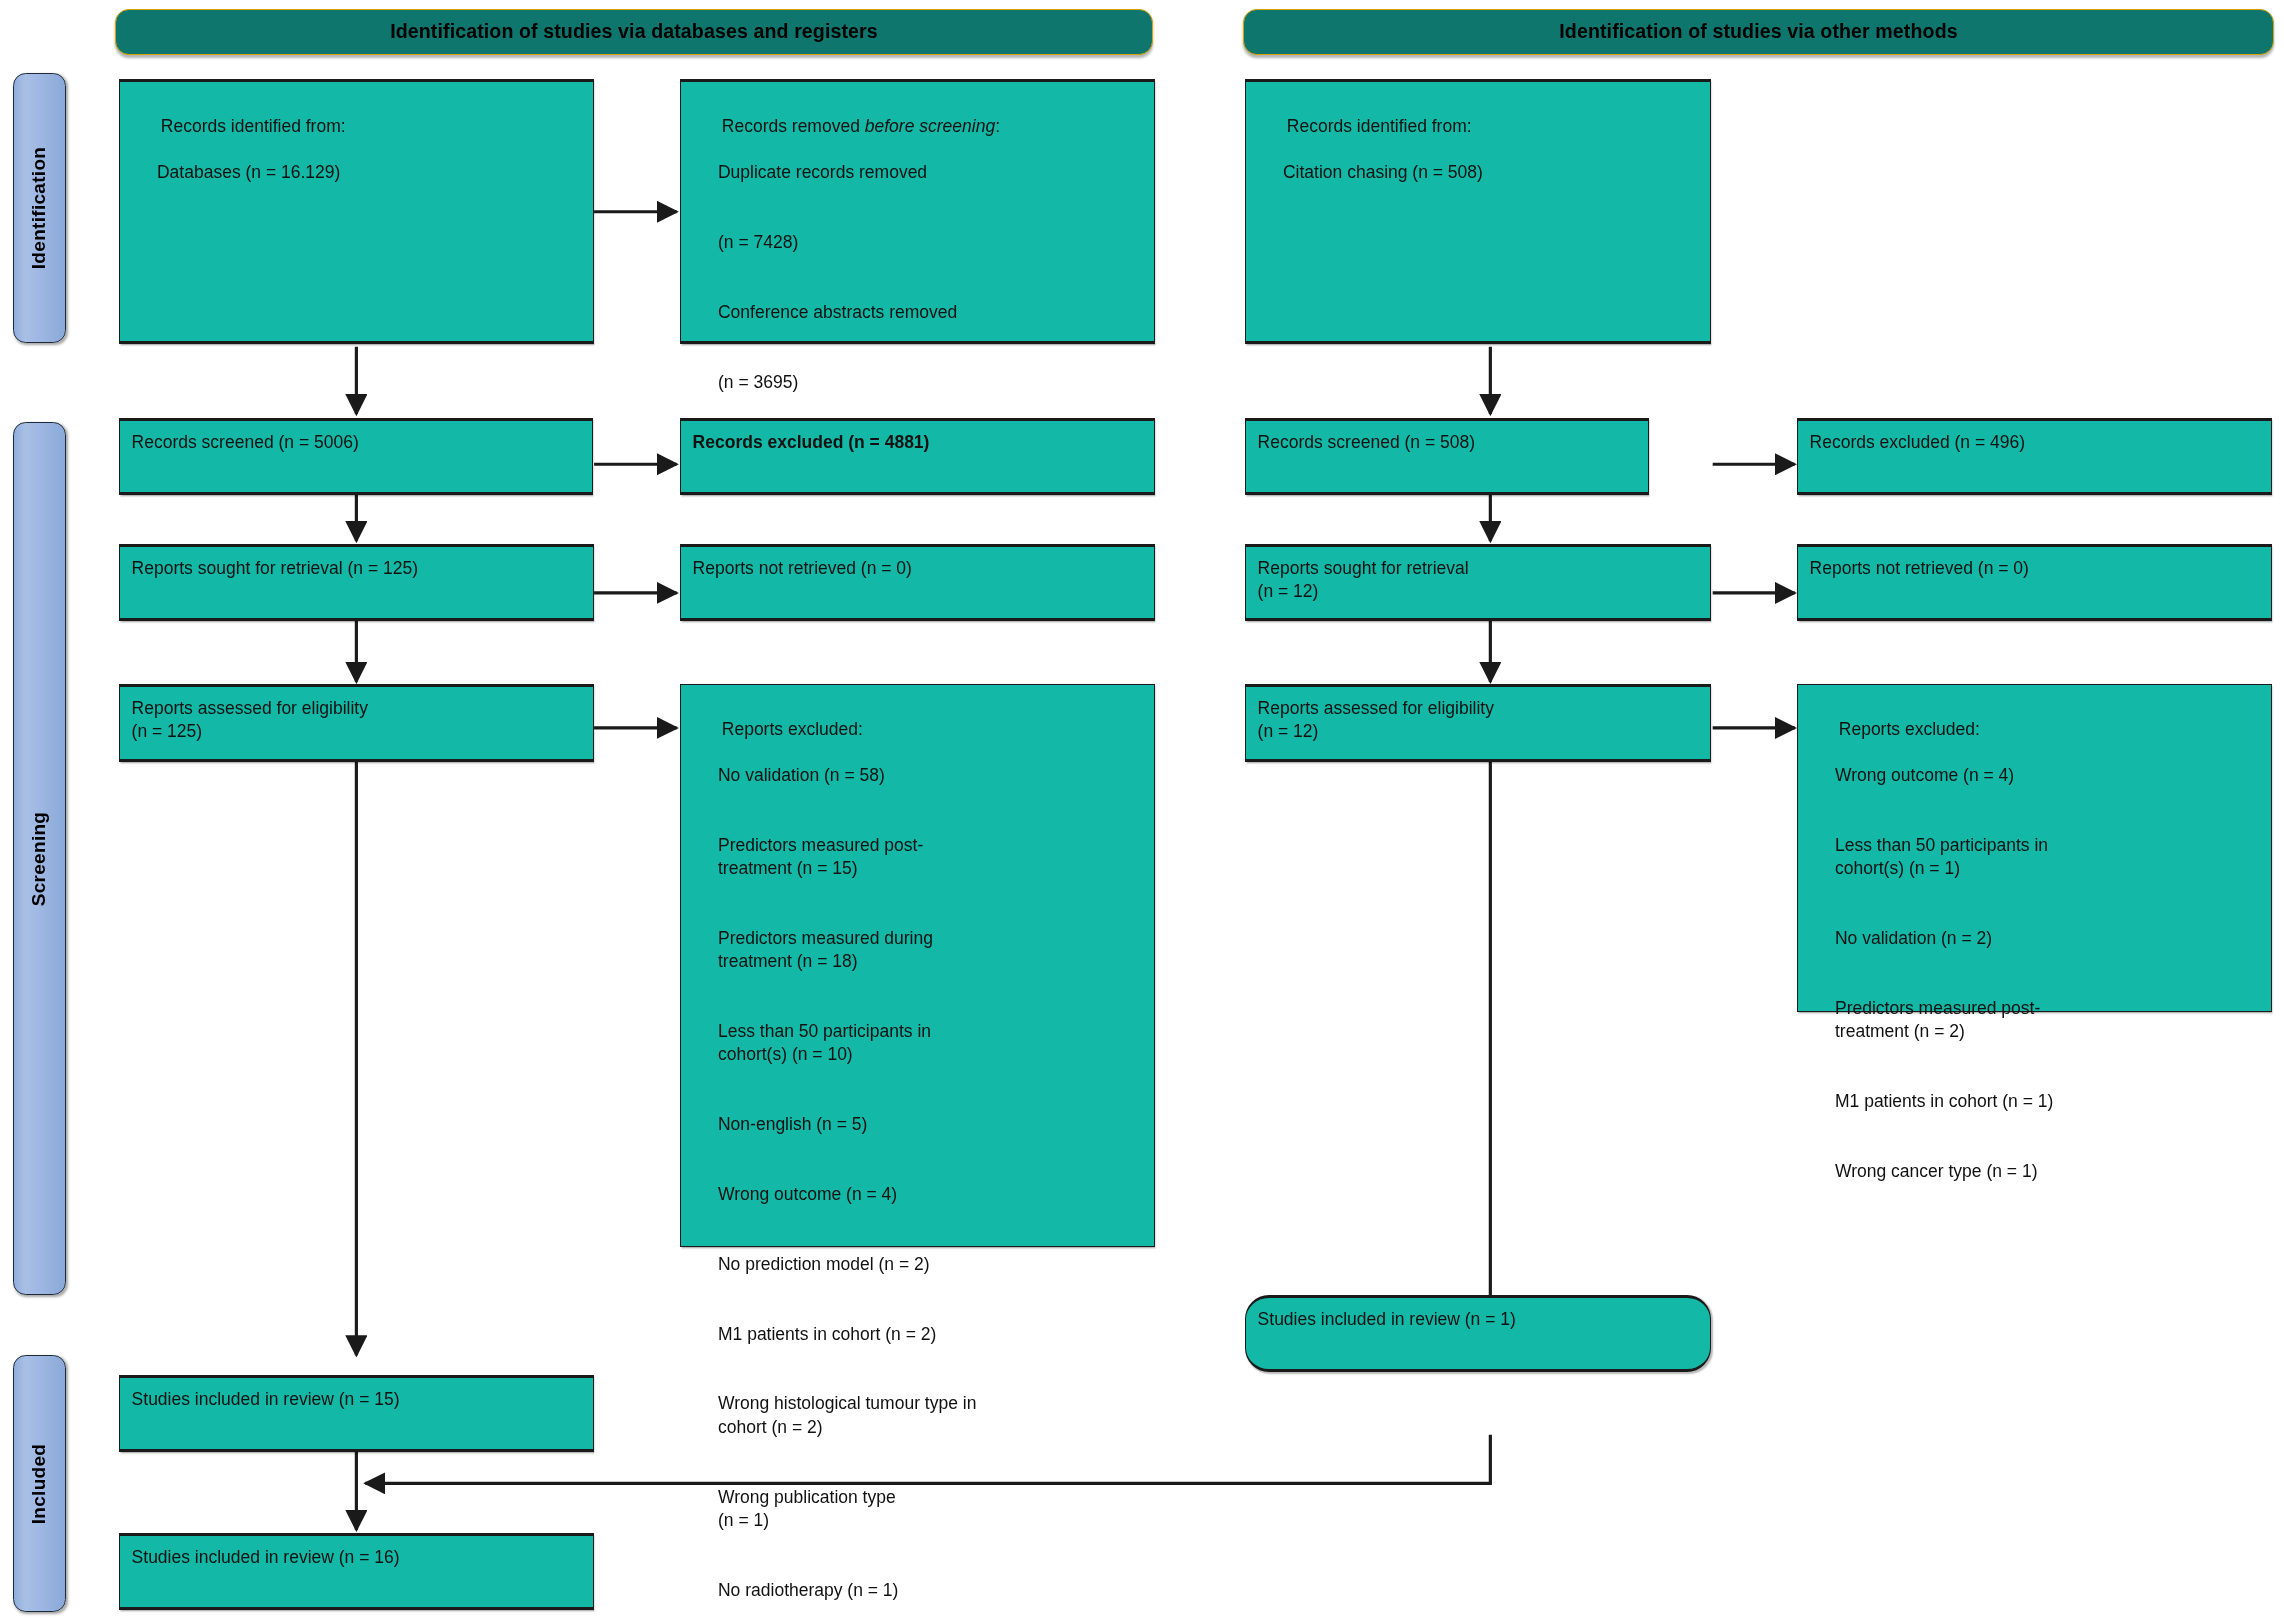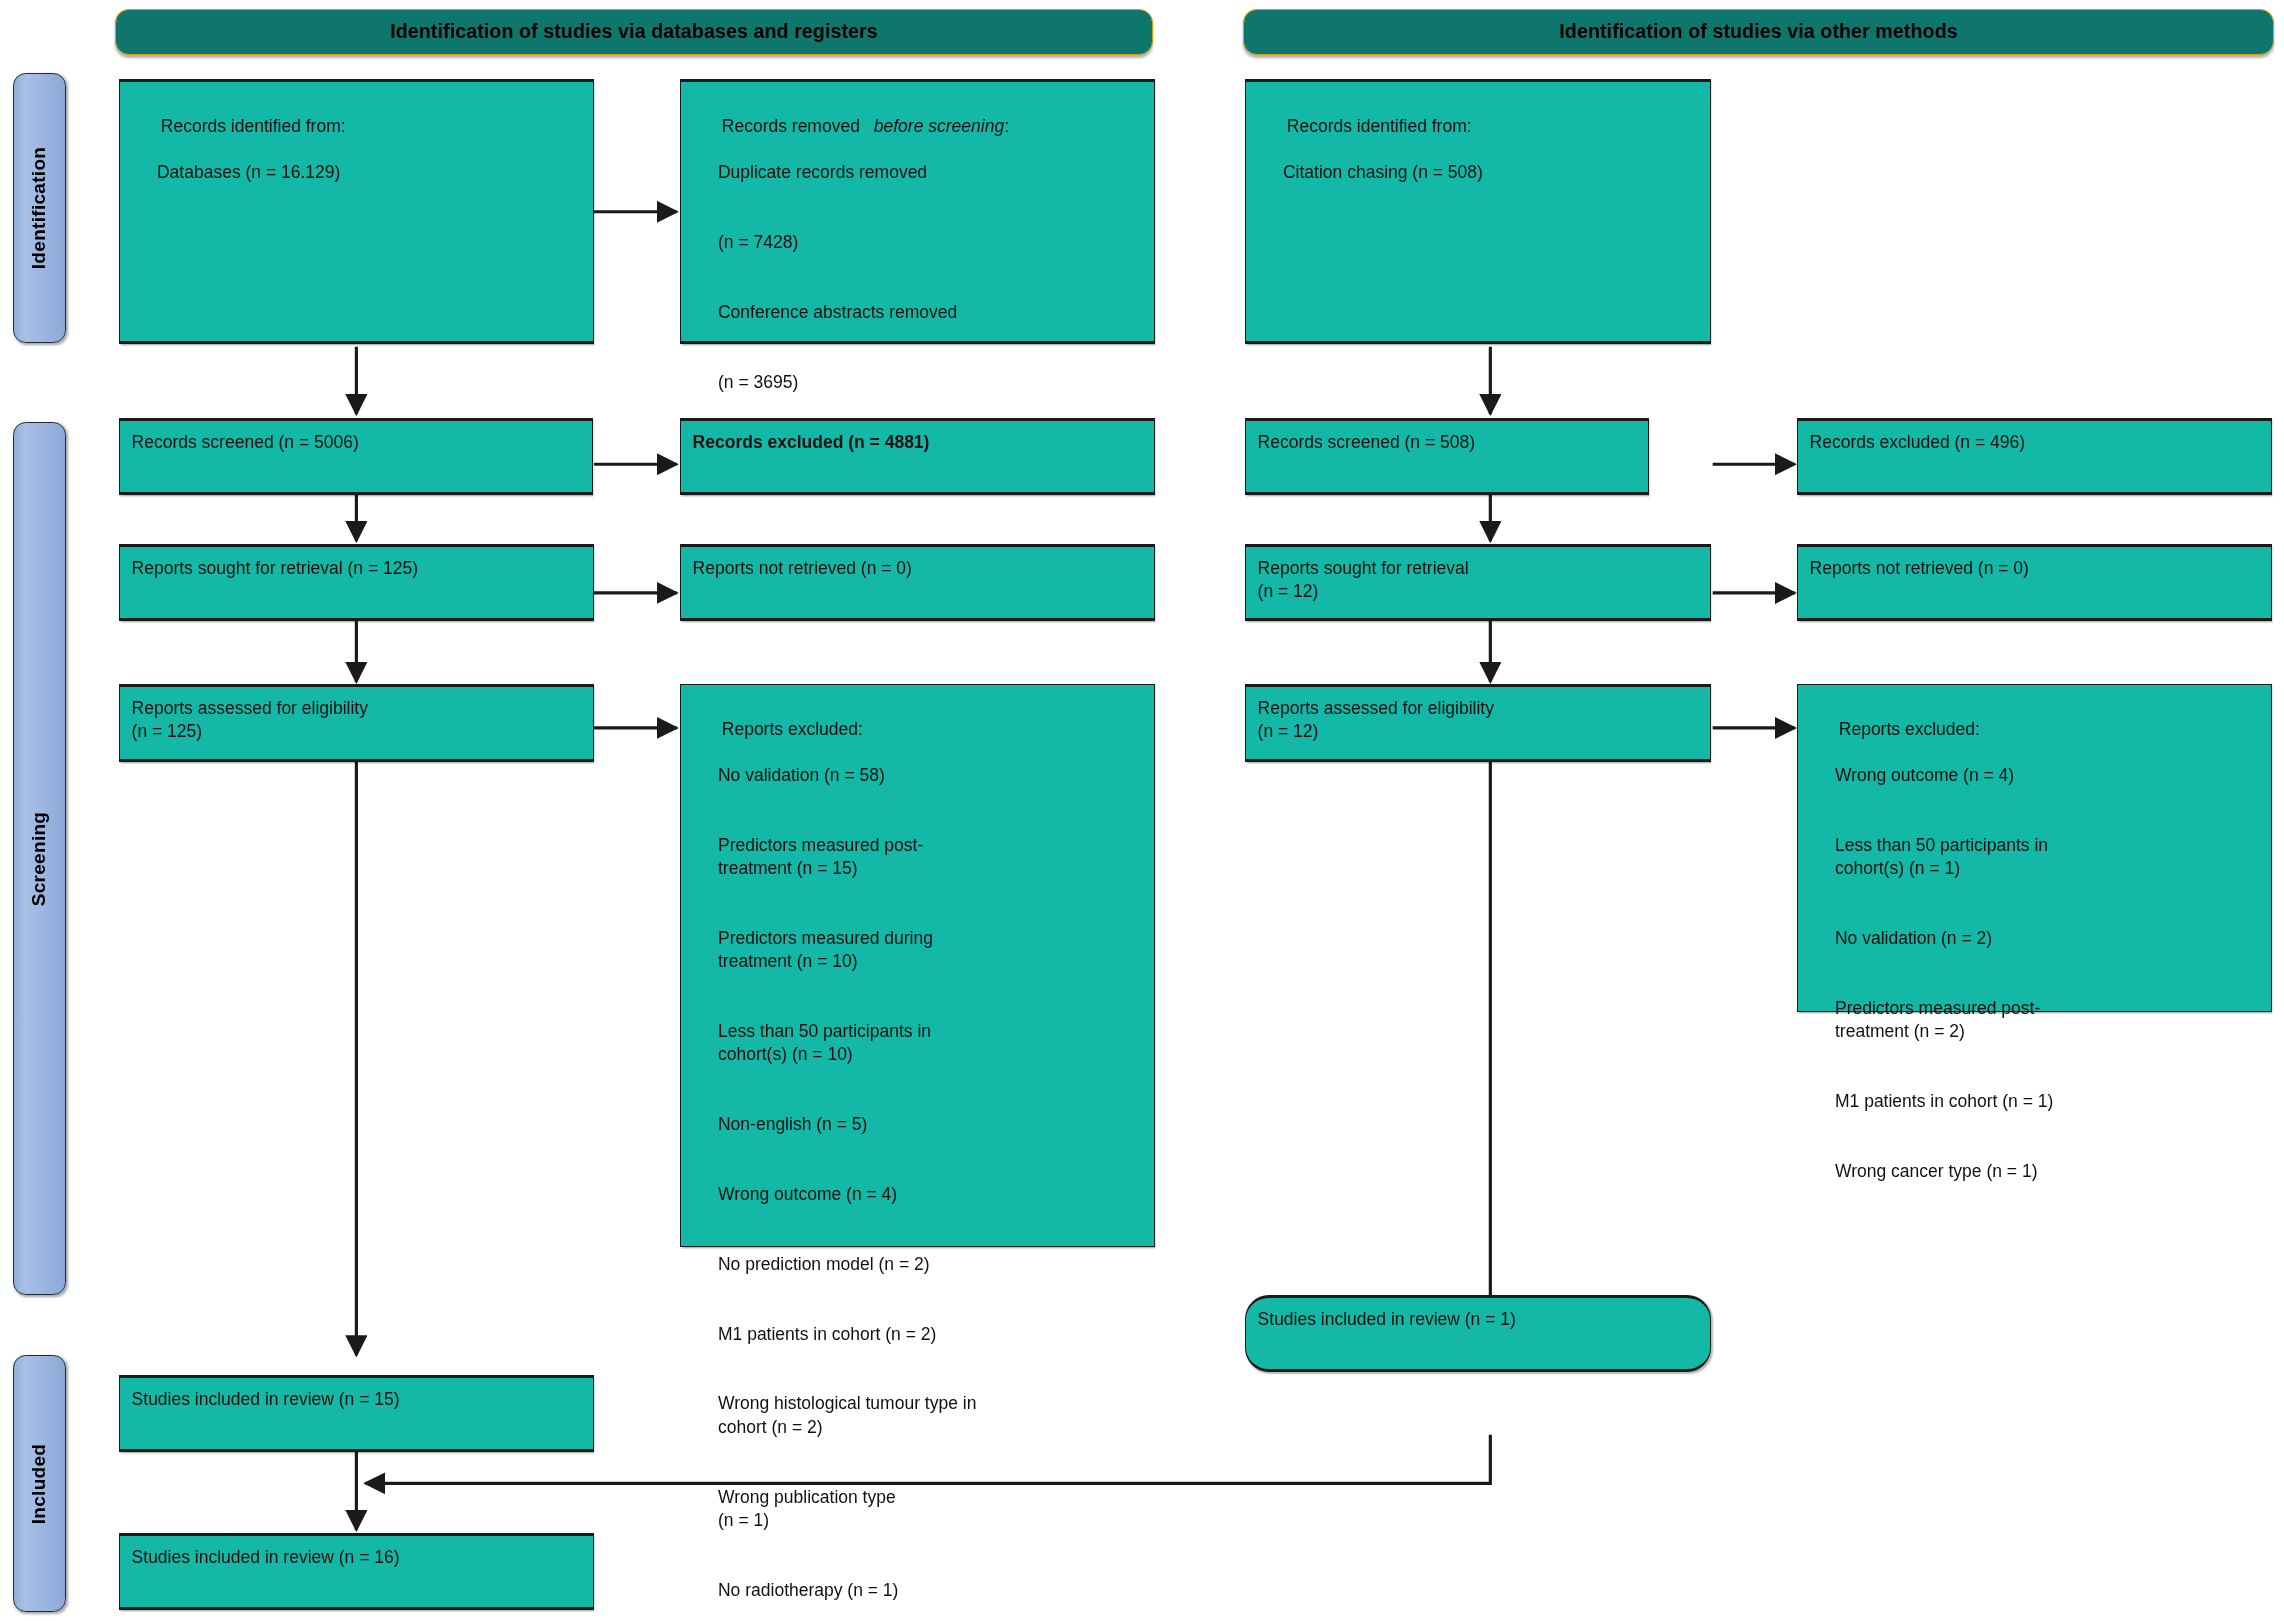--- a/index.html
+++ b/index.html
@@ -80,21 +80,20 @@
     color: #111111;
     white-space: pre-wrap;
   }
   .pbox .ptext .ind {
     display: block;
     padding-left: 25.4px;
     text-indent: 0;
   }
   .pbox .ptext em {
     font-style: italic;
-    margin-left: 9px;
   }
 
   
   #wires {
     position: absolute;
     left: 0;
     top: 0;
     width: 2284px;
     height: 1621px;
     pointer-events: none;
@@ -205,21 +204,21 @@
 (n = 125)</div>
   </div>
 
   <div class="pbox" style="left:680px; top:684px; width:475px; height:563px;">
     <div class="ptext">
       <span>Reports excluded:</span>
       <span class="ind">No validation (n = 58)</span>
       <span class="ind">Predictors measured post-
 treatment (n = 15)</span>
       <span class="ind">Predictors measured during
-treatment (n = 10)</span>
+treatment (n = 18)</span>
       <span class="ind">Less than 50 participants in
 cohort(s) (n = 10)</span>
       <span class="ind">Non-english (n = 5)</span>
       <span class="ind">Wrong outcome (n = 4)</span>
       <span class="ind">No prediction model (n = 2)</span>
       <span class="ind">M1 patients in cohort (n = 2)</span>
       <span class="ind">Wrong histological tumour type in
 cohort (n = 2)</span>
       <span class="ind">Wrong publication type
 (n = 1)</span>

